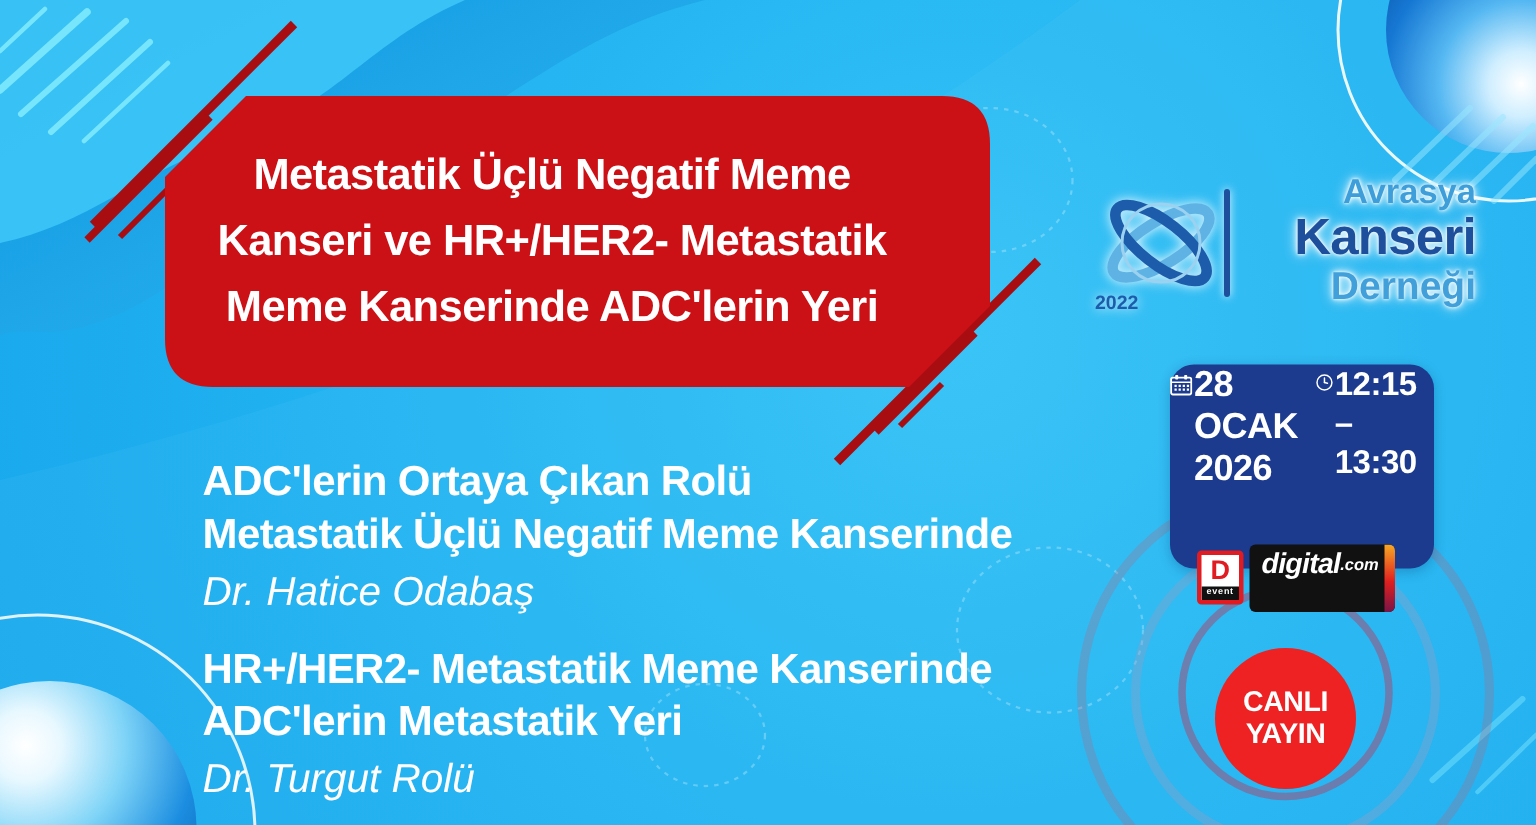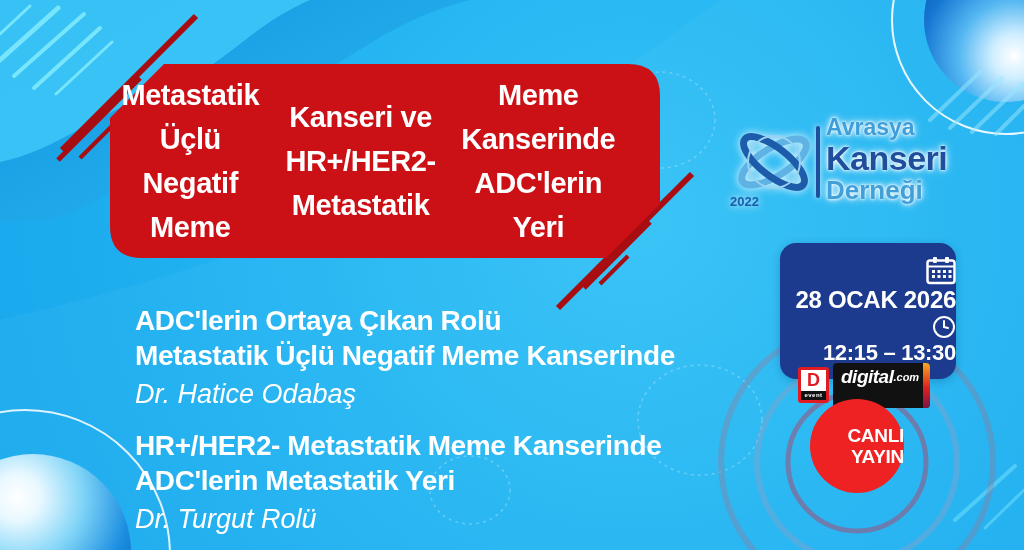--- a/index.html
+++ b/index.html
@@ -8,61 +8,61 @@
     font-family:"Liberation Sans","DejaVu Sans",sans-serif;
     background:radial-gradient(circle at 62% 40%, #35c2f6 0%, #24b5f2 45%, #17a7ec 100%);
   }
   .abs{position:absolute;}
   svg{display:block;}
 
   
   .title-box-svg{left:0;top:0;pointer-events:none;}
   .title-text{
     left:110px;top:64px;width:516px;height:194px;
-    display:flex;flex-direction:row;align-items:center;justify-content:center;
+    display:flex;flex-direction:column;align-items:center;justify-content:center;
     color:#ffffff;font-weight:bold;font-size:29px;line-height:44px;
     letter-spacing:-0.4px;text-align:center;
   }
 
   
   .assoc-logo{left:728px;top:110px;width:256px;height:104px;}
   .assoc-emblem{left:0;top:8px;filter:drop-shadow(0 0 4px rgba(255,255,255,.9));}
   .assoc-divider{left:88px;top:16px;width:4px;height:72px;background:#1d4f9c;
     box-shadow:0 0 6px rgba(255,255,255,.9);border-radius:2px;}
-  .assoc-text{left:98px;top:4px;width:158px;text-align:left;
+  .assoc-text{left:98px;top:4px;width:158px;text-align:right;
     text-shadow:0 0 9px #fff,0 0 4px #fff,0 0 2px #fff;}
   .assoc-line1{font-size:23px;font-weight:600;color:#3d9ed9;line-height:26px;}
   .assoc-line2{font-size:34px;font-weight:bold;color:#1d4f9c;line-height:36px;letter-spacing:-0.5px;}
   .assoc-line3{font-size:26px;font-weight:600;color:#419fd9;line-height:28px;}
 
   
   .schedule-box{left:780px;top:243px;width:176px;height:136px;background:#1c3a8e;
-    border-radius:16px;display:flex;flex-direction:column;align-items:flex-end;
+    border-radius:16px;display:flex;flex-direction:row;align-items:flex-start;
     justify-content:center;gap:1px;color:#fff;box-shadow:0 2px 8px rgba(0,40,90,.25);}
   .schedule-date{font-size:24px;font-weight:bold;letter-spacing:-0.3px;}
   .schedule-time{font-size:22px;font-weight:600;letter-spacing:-0.3px;}
 
   
   .org-logo{left:798px;top:366px;width:132px;height:38px;display:flex;align-items:center;gap:4px;}
   .devent{width:31px;height:36px;background:#fff;border:3px solid #e01b22;border-radius:3px;
     box-sizing:border-box;display:flex;flex-direction:column;overflow:hidden;}
   .devent-d{flex:1;color:#e01b22;font-weight:bold;font-size:18px;line-height:20px;text-align:center;}
   .devent-event{height:9px;background:#111;color:#fff;font-size:6px;font-weight:bold;
     text-align:center;line-height:9px;letter-spacing:.5px;}
   .digitalbox{position:relative;height:29px;flex:1;background:#111;border-radius:4px;
     display:flex;align-items:baseline;padding:0 12px 16px 8px;overflow:hidden;color:#fff;
     font-style:italic;align-items:center;}
   .digital-brand{font-size:19px;font-weight:bold;letter-spacing:-0.5px;}
   .digital-suffix{font-size:11px;font-weight:bold;}
   .digital-strip{position:absolute;right:0;top:0;bottom:0;width:7px;
     background:linear-gradient(#f7a823 0%,#e0201f 55%,#7a1446 100%);}
 
   
-  .live-badge{left:810px;top:399px;width:94px;height:94px;border-radius:50%;
-    background:#ee2222;display:flex;flex-direction:column;align-items:flex-end;
+  .live-badge{left:810px;top:432px;width:94px;height:94px;border-radius:50%;
+    background:#ee2222;display:flex;flex-direction:column;align-items:center;
     justify-content:center;color:#fff;font-weight:bold;font-size:19px;line-height:21px;
     letter-spacing:-0.3px;}
 
   
   .session{left:135px;color:#fff;}
   .session-title{font-size:28px;font-weight:bold;line-height:35px;letter-spacing:-0.4px;}
   .session-speaker{font-size:27px;font-weight:400;font-style:italic;line-height:34px;margin-top:4px;}
   .s1{top:303px;}
   .s2{top:428px;}
 </style>

